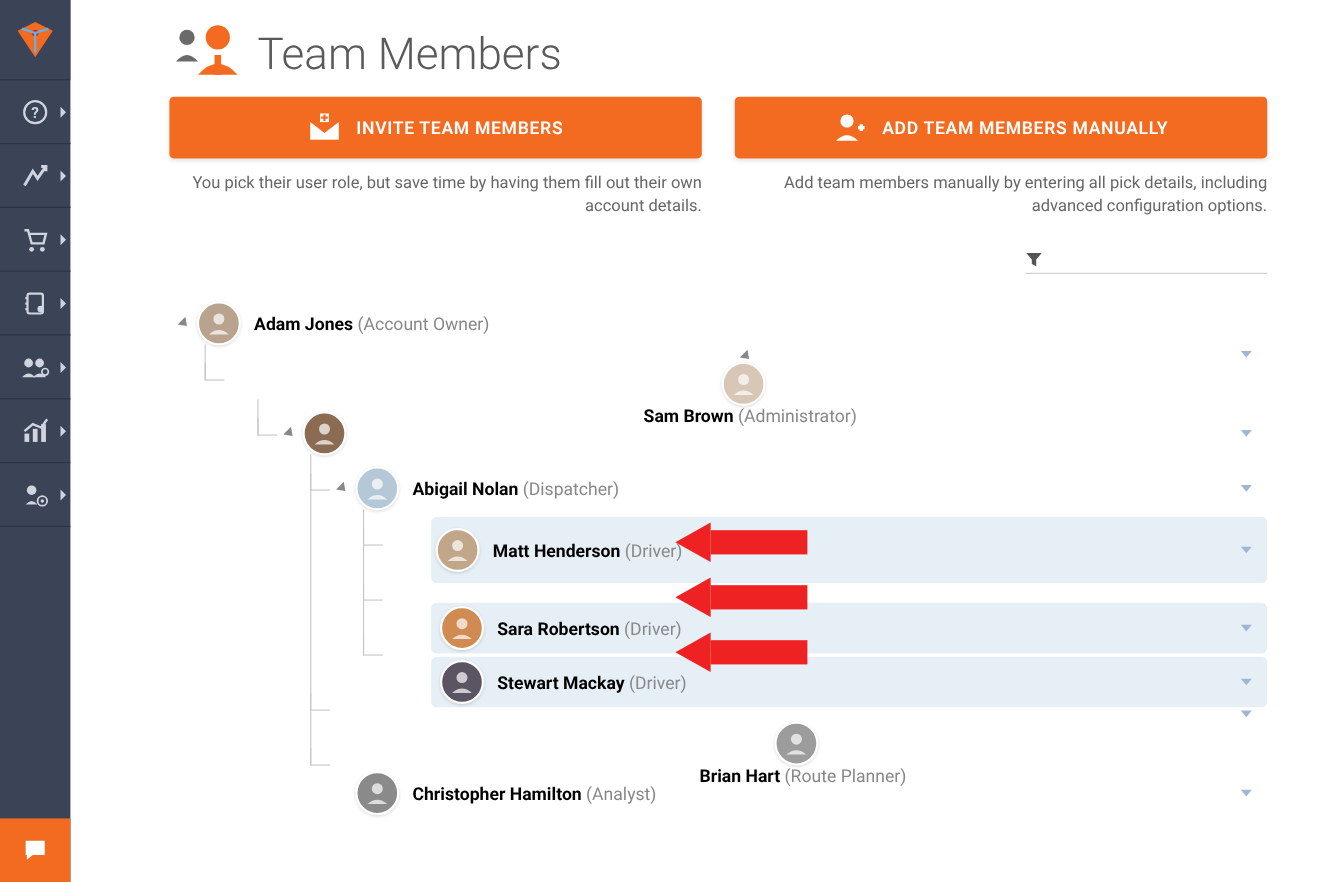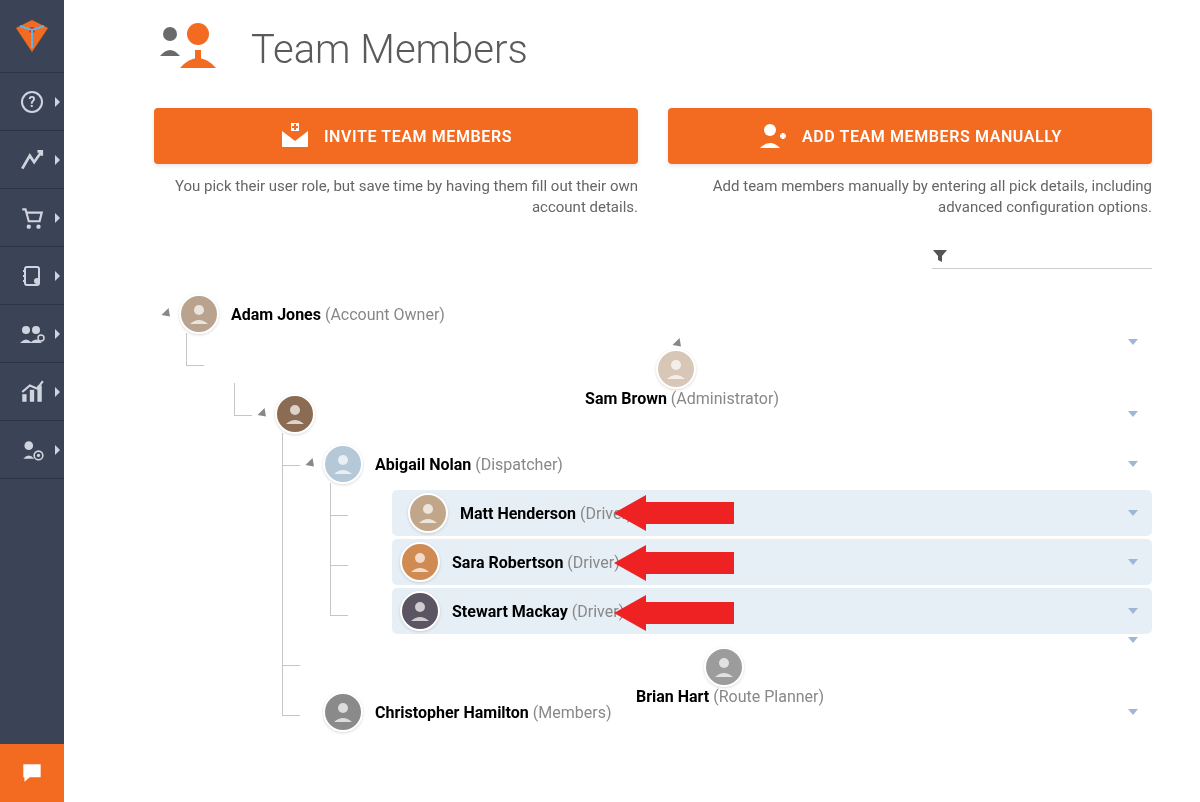--- a/index.html
+++ b/index.html
@@ -59,21 +59,21 @@
     cursor:pointer;
   }
 
   
   .main {
     flex:1;
     padding:22px 48px 20px 90px;
     position:relative;
     overflow:hidden;
   }
-  .page-header { display:flex; align-items:center; gap:29px; margin-bottom:32px;}
+  .page-header { display:flex; align-items:center; gap:12px; margin-bottom:12px;}
   .page-title { font-size:40px; font-weight:300; color:#5a5a5a; }
   .action-row { display:flex; gap:30px; margin-bottom:30px;text-align:right;}
   .action-col { flex:1; }
   .big-btn {
     background:#f26b21;
     color:#fff;
     height:56px;
     display:flex;
     align-items:center;
     justify-content:center;
@@ -324,21 +324,21 @@
         <span class="toggle vis"></span>
         <span class="av" style="background: rgb(181, 200, 216);">
           <svg width="24" height="24" viewBox="0 0 24 24">
             <circle cx="12" cy="8" r="5" fill="rgba(255,255,255,.7)"></circle>
             <path d="M3 22 Q12 14 21 22" fill="rgba(255,255,255,.7)"></path>
           </svg>
         </span>
         <span class="name"><span class="nm">Abigail Nolan</span> <span class="role">(Dispatcher)</span></span>
         <span class="row-menu"></span>
       </div>
-      <div class="row highlight" style="margin-left: 238px; padding-left: 16px; margin-bottom: 3px; margin-top: 1px; height: 46px;">
+      <div class="row highlight" style="margin-left: 238px; padding-left: 4px; margin-bottom: 18px; margin-top: 1px; height: 60px;">
         <span class="av" style="background: rgb(194, 166, 138);">
           <svg width="24" height="24" viewBox="0 0 24 24">
             <circle cx="12" cy="8" r="5" fill="rgba(255,255,255,.7)"></circle>
             <path d="M3 22 Q12 14 21 22" fill="rgba(255,255,255,.7)"></path>
           </svg>
         </span>
         <span class="name"><span class="nm">Matt Henderson</span> <span class="role">(Driver)</span></span>
         <span class="row-menu"></span>
       </div>
       <div class="arrow-annot" style="left: 460px; top: 206px;">
@@ -385,21 +385,21 @@
         <span class="row-menu"></span>
       </div>
       <div class="row" style="padding-left: 154px;">
         <span class="toggle hid"></span>
         <span class="av" style="background: rgb(138, 138, 138);">
           <svg width="24" height="24" viewBox="0 0 24 24">
             <circle cx="12" cy="8" r="5" fill="rgba(255,255,255,.7)"></circle>
             <path d="M3 22 Q12 14 21 22" fill="rgba(255,255,255,.7)"></path>
           </svg>
         </span>
-        <span class="name"><span class="nm">Christopher Hamilton</span> <span class="role">(Members)</span></span>
+        <span class="name"><span class="nm">Christopher Hamilton</span> <span class="role">(Analyst)</span></span>
         <span class="row-menu"></span>
       </div>
       <div class="elbow" style="left: 32px; top: 61px;"></div>
       <div class="elbow" style="left: 80px; top: 111px;"></div>
       <div class="elbow" style="left: 128px; top: 161px;"></div>
       <div class="elbow" style="left: 176px; top: 211px;"></div>
       <div class="elbow" style="left: 176px; top: 261px;"></div>
       <div class="elbow" style="left: 176px; top: 311px;"></div>
       <div class="elbow" style="left: 128px; top: 361px;"></div>
       <div class="elbow" style="left: 128px; top: 411px;"></div>

